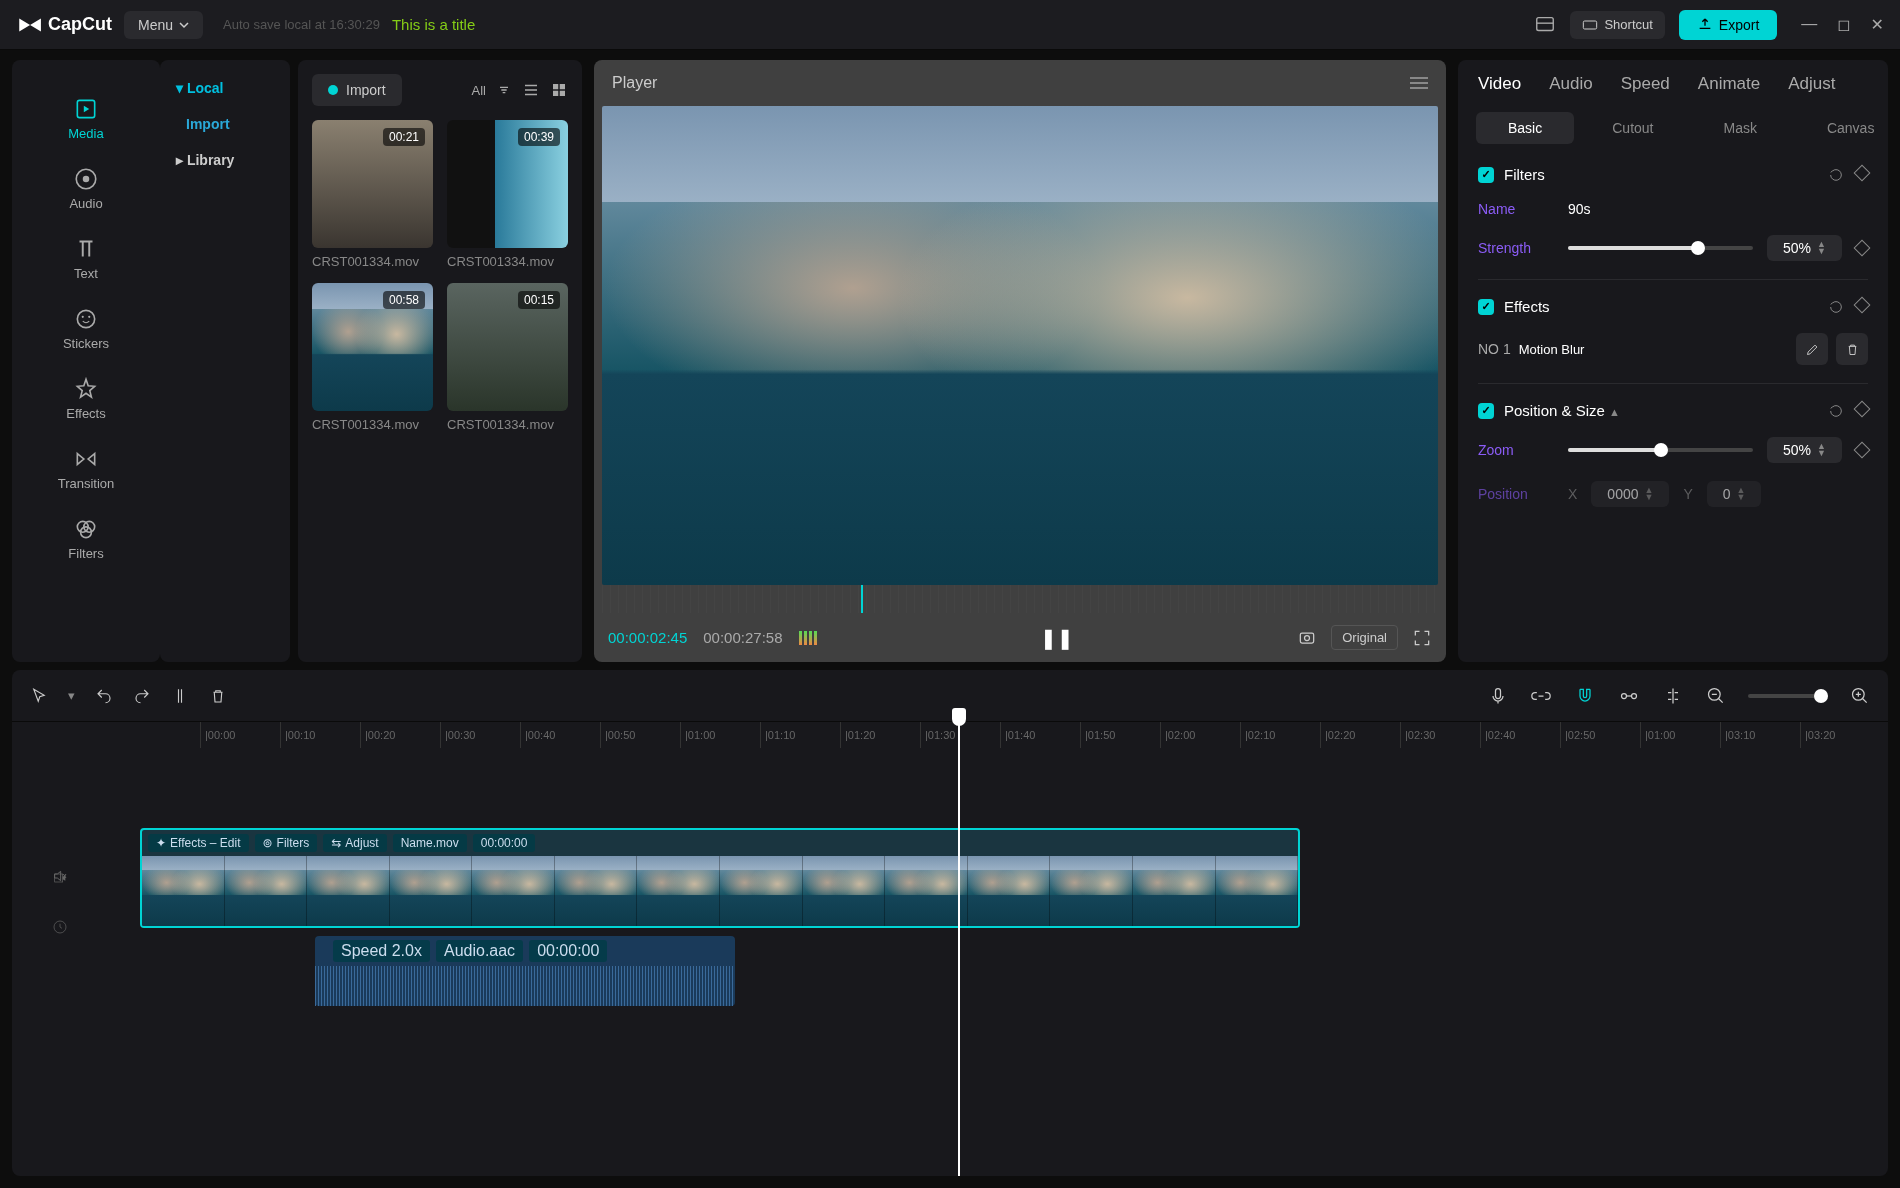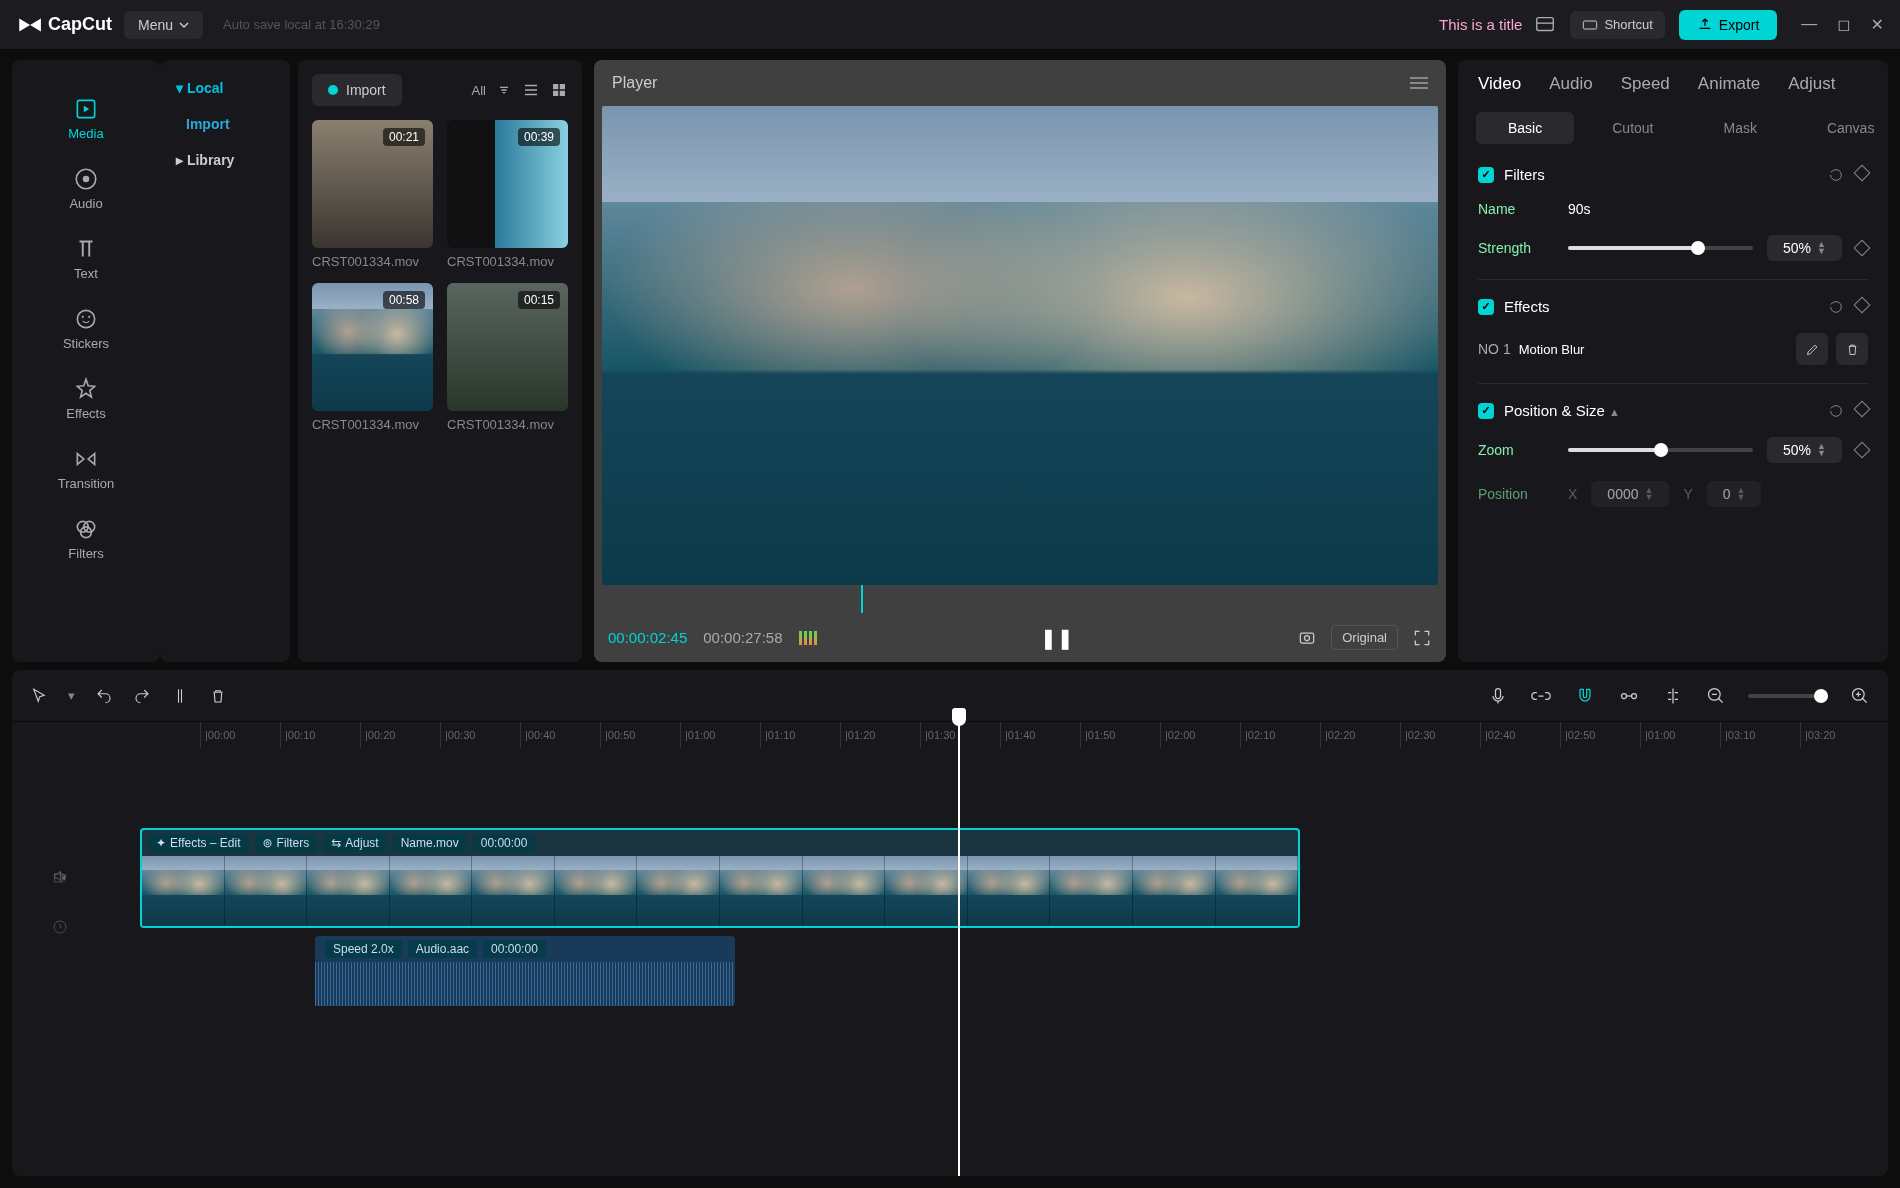--- a/index.html
+++ b/index.html
@@ -3,21 +3,21 @@
 <meta charset="utf-8">
 <style>
 * { margin: 0; padding: 0; box-sizing: border-box; font-family: -apple-system, BlinkMacSystemFont, "Segoe UI", sans-serif; }
 body { background: #0d0d0d; color: #ccc; font-size: 13px; overflow: hidden; user-select: none; }
 .app { width: 1900px; height: 1188px; display: flex; flex-direction: column; background: #0d0d0d; }
 .titlebar { height: 50px; background: #1c1c20; display: flex; align-items: center; padding: 0 16px; gap: 12px; border-bottom: 1px solid #0a0a0a; }
 .logo { display: flex; align-items: center; gap: 6px; font-weight: 600; font-size: 18px; color: #fff; }
 .logo svg { width: 26px; height: 26px; }
 .menu-btn { background: #2a2a2e; color: #ccc; padding: 6px 14px; border-radius: 6px; display: flex; align-items: center; gap: 6px; cursor: pointer; font-size: 14px; }
 .autosave { color: #555; font-size: 13px; margin-left: 8px; }
-.title-center { flex: 1; text-align: right; color: #f9a8d4; font-size: 15px; }
+.title-center { flex: 1; text-align: left; color: #84cc16; font-size: 15px; }
 .titlebar-right { display: flex; align-items: center; gap: 14px; }
 .shortcut-btn { background: #2a2a2e; padding: 6px 12px; border-radius: 6px; display: flex; align-items: center; gap: 6px; font-size: 13px; }
 .export-btn { background: #00d4d4; color: #000; padding: 7px 18px; border-radius: 6px; display: flex; align-items: center; gap: 6px; font-weight: 500; font-size: 14px; }
 .win-ctrl { display: flex; gap: 20px; margin-left: 10px; color: #aaa; }
 .win-ctrl span { cursor: pointer; font-size: 16px; }
 .main-row { display: flex; flex: 0 0 620px; gap: 12px; padding: 10px 12px 8px 12px; }
 .left-col { width: 570px; display: flex; gap: 8px; }
 .toolstrip { width: 148px; background: #18181c; border-radius: 8px; padding: 24px 0; display: flex; flex-direction: column; }
 .tool-item { display: flex; flex-direction: column; align-items: center; gap: 4px; padding: 12px 4px; cursor: pointer; color: #aaa; font-size: 13px; border-bottom:1px solid transparent;}
 .tool-item.active { color: #00d4d4; }
@@ -56,21 +56,21 @@
 .rp-tab.active { color: #fff; font-weight: 500; }
 .rp-subtabs { display: flex; padding: 8px 18px; gap: 6px; }
 .rp-sub { padding: 8px 32px; border-radius: 6px; color: #888; cursor: pointer; font-size: 14px; }
 .rp-sub.active { background: #2a2a2e; color: #fff; }
 .rp-body { padding: 14px 20px; display: flex; flex-direction: column; gap: 18px; }
 .rp-section-head { display: flex; align-items: center; gap: 10px; }
 .chk { width: 16px; height: 16px; border-radius: 4px; background: #00d4d4; display: flex; align-items: center; justify-content: center; color: #000; font-size: 11px; font-weight: bold; }
 .rp-section-head .title { color: #fff; font-size: 15px; flex: 1; }
 .rp-icons { display: flex; gap: 12px; color: #888; }
 .rp-row { display: flex; align-items: center; gap: 14px; font-size: 14px; }
-.rp-row .lbl { width: 76px; color: #86efac; }
+.rp-row .lbl { width: 76px; color: #8b5cf6; }
 .rp-row .val { color: #fff; font-weight: 500; }
 .slider { flex: 1; height: 4px; background: #444; border-radius: 2px; position: relative; }
 .slider .fill { position: absolute; left: 0; top: 0; bottom: 0; background: #ddd; border-radius: 2px; }
 .slider .knob { position: absolute; top: -5px; width: 14px; height: 14px; border-radius: 50%; background: #fff; margin-left: -7px; }
 .numbox { background: #2a2a2e; padding: 5px 16px; border-radius: 6px; font-size: 14px; color: #fff; display:flex; align-items:center; gap:6px;}
 .stepper{display:flex;flex-direction:column;line-height:7px;font-size:9px;color:#888;}
 .diamond{width:12px;height:12px;border:1.5px solid #888;transform:rotate(45deg);}
 .divider { height: 1px; background: #2a2a2e; }
 .effect-row { display: flex; align-items: center; gap: 8px; }
 .effect-row .no { color: #aaa; font-size: 14px; }
@@ -87,21 +87,21 @@
 .tl-track-labels { width: 60px; display:flex; flex-direction:column;}
 .tl-lbl{height:100px;display:flex;align-items:center;justify-content:center;color:#666;}
 .tl-lbl2{height:70px;display:flex;align-items:center;justify-content:center;color:#666;margin-top:8px;}
 .tl-tracks { flex: 1; display: flex; flex-direction: column; gap: 8px; position:relative;}
 .video-track { height: 100px; border: 2px solid #00d4d4; border-radius: 4px; background: #1a3540; display: flex; flex-direction: column; overflow: hidden; }
 .vt-head { display: flex; gap: 6px; padding: 4px 6px; font-size: 12px; flex-wrap:wrap;}
 .tag { background: rgba(0,60,70,.8); padding: 2px 8px; border-radius: 3px; color: #cde; display:flex; gap:4px; align-items:center;}
 .vt-frames { flex: 1; display: flex; }
 .vt-frame { flex: 1; border-right: 1px solid rgba(0,0,0,.3); }
 .audio-track { height: 70px; background: #1a3a5a; border-radius: 4px; margin-left: 215px; width: 420px; display:flex; flex-direction:column;}
-.at-head { display: flex; gap: 6px; padding: 4px 10px; font-size: 12px; }
+.at-head { display: flex; gap: 6px; padding: 4px 18px; font-size: 16px; }
 .at-wave { flex: 1; background: repeating-linear-gradient(90deg,#3a6a9a 0,#3a6a9a 1px,transparent 1px,transparent 3px);}
 .playhead-line { position: absolute; top: 0; bottom: 0; width: 2px; background: #fff; left: 946px; z-index: 5; }
 .playhead-grip { position: absolute; top: -14px; left: -6px; width: 14px; height: 18px; background: #fff; border-radius: 3px 3px 7px 7px; }
 svg{fill:currentColor;}
 .mountain-bg{background:
  linear-gradient(to bottom, #7a95b0 0%, #9ab0c5 20%, transparent 20%),
  linear-gradient(to bottom, transparent 55%, #144559 56%, #0d3a4a 100%),
  radial-gradient(ellipse at 70% 40%, #c8b8a0 0%, transparent 35%),
  radial-gradient(ellipse at 30% 38%, #b0a090 0%, transparent 30%),
  linear-gradient(to bottom, #8aa5bb 0%, #185565 55%, #0d3d4d 100%);

